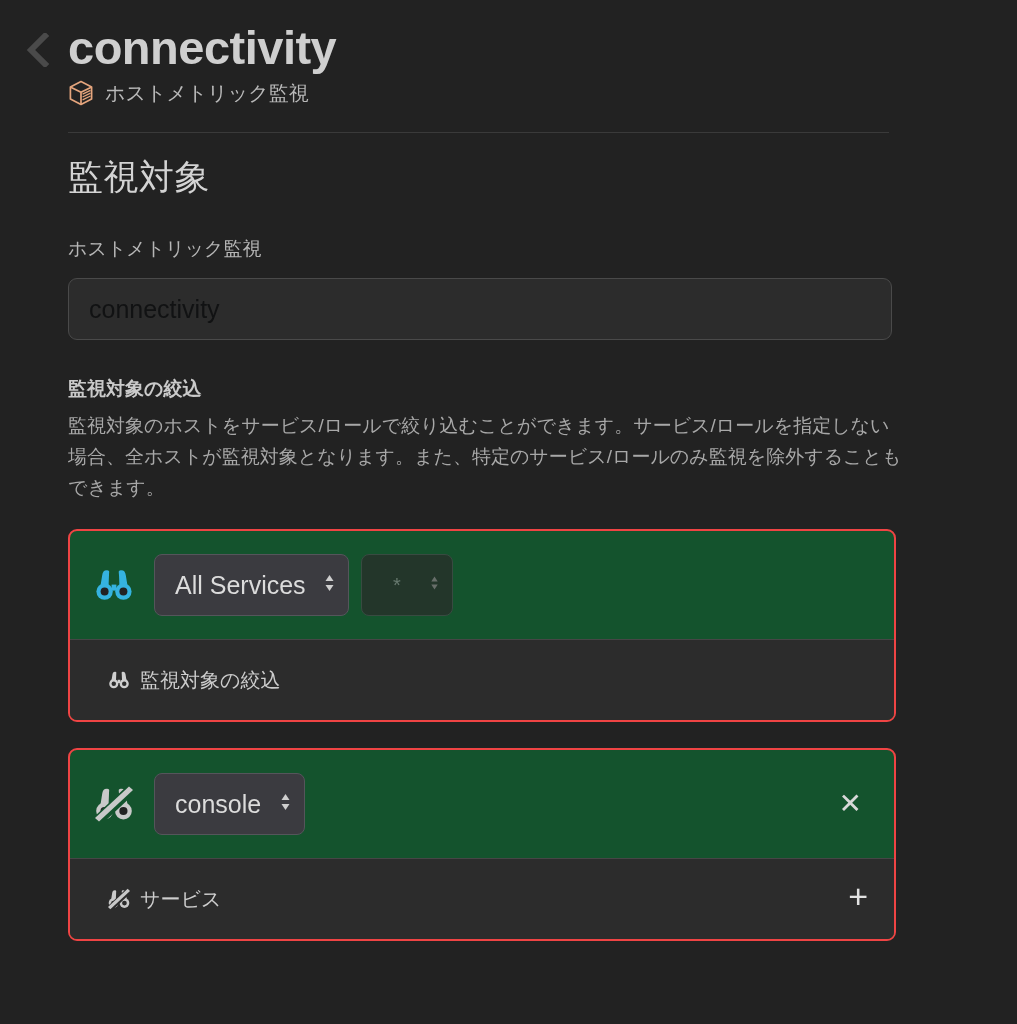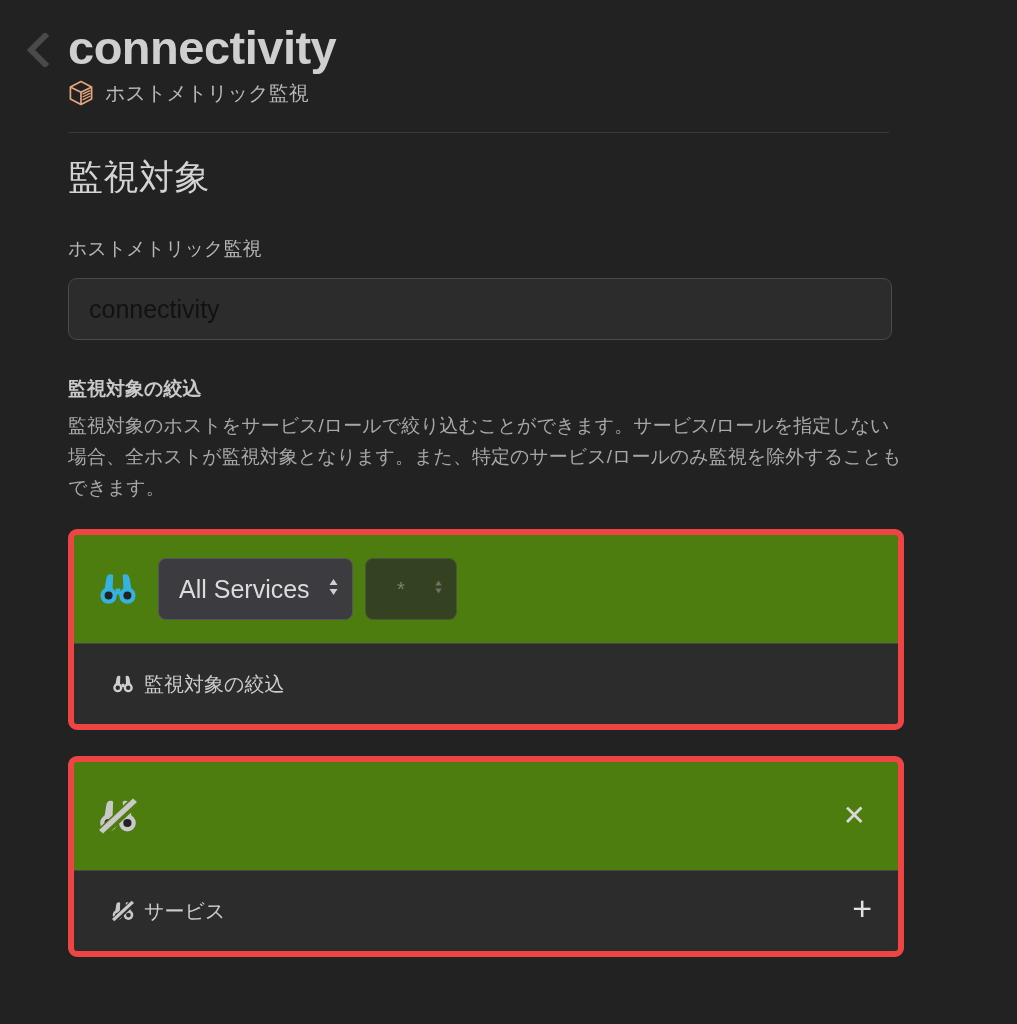--- a/index.html
+++ b/index.html
@@ -121,23 +121,23 @@
     line-height: 1.62;
     color: #a8a8a8;
     width: 838px;
     margin-top: 9px;
   }
 
   
   .panel {
     width: 824px;
     margin-top: 26px;
-    border: 6px solid #ef4444;
+    border: 2px solid #ef4444;
     border-radius: 9px;
-    background: #4d7c0f;
+    background: #14532d;
     overflow: hidden;
   }
   .panel-row {
     display: flex;
     align-items: center;
     min-height: 108px;
     padding: 0 22px 0 20px;
     box-sizing: border-box;
     position: relative;
   }
@@ -365,20 +365,31 @@
               <circle cx="31.4" cy="26.0" r="8.4" fill="#c9c9c9"></circle>
               <circle cx="12.6" cy="26.0" r="4.1" fill="#222222"></circle>
               <circle cx="31.4" cy="26.0" r="4.1" fill="#222222"></circle>
               <rect x="19.6" y="18.6" width="4.8" height="6.0" fill="#c9c9c9"></rect>
             </g>
             <path d="M37.0 1.5 L41.0 5.0 L7.0 36.5 L3.0 33.0 Z" fill="#c9c9c9"></path>
           </svg>
         </span>
 
 
+        <span class="sel-wrap">
+          <select class="sel">
+            <option>console</option>
+          </select>
+          <span class="arrows">
+            <svg width="11" height="20" viewBox="0 0 11 20" aria-hidden="true">
+              <path d="M5.5 2 L9.5 8 L1.5 8 Z" fill="#cfcfcf"></path>
+              <path d="M5.5 18 L9.5 12 L1.5 12 Z" fill="#cfcfcf"></path>
+            </svg>
+          </span>
+        </span>
 
         <span class="spacer"></span>
 
         <button class="remove-btn">✕</button>
       </div>
 
       <div class="panel-footer">
         <span class="footer-icon">
           <svg width="26" height="22" viewBox="0 0 44 38" aria-hidden="true">
             <defs>

